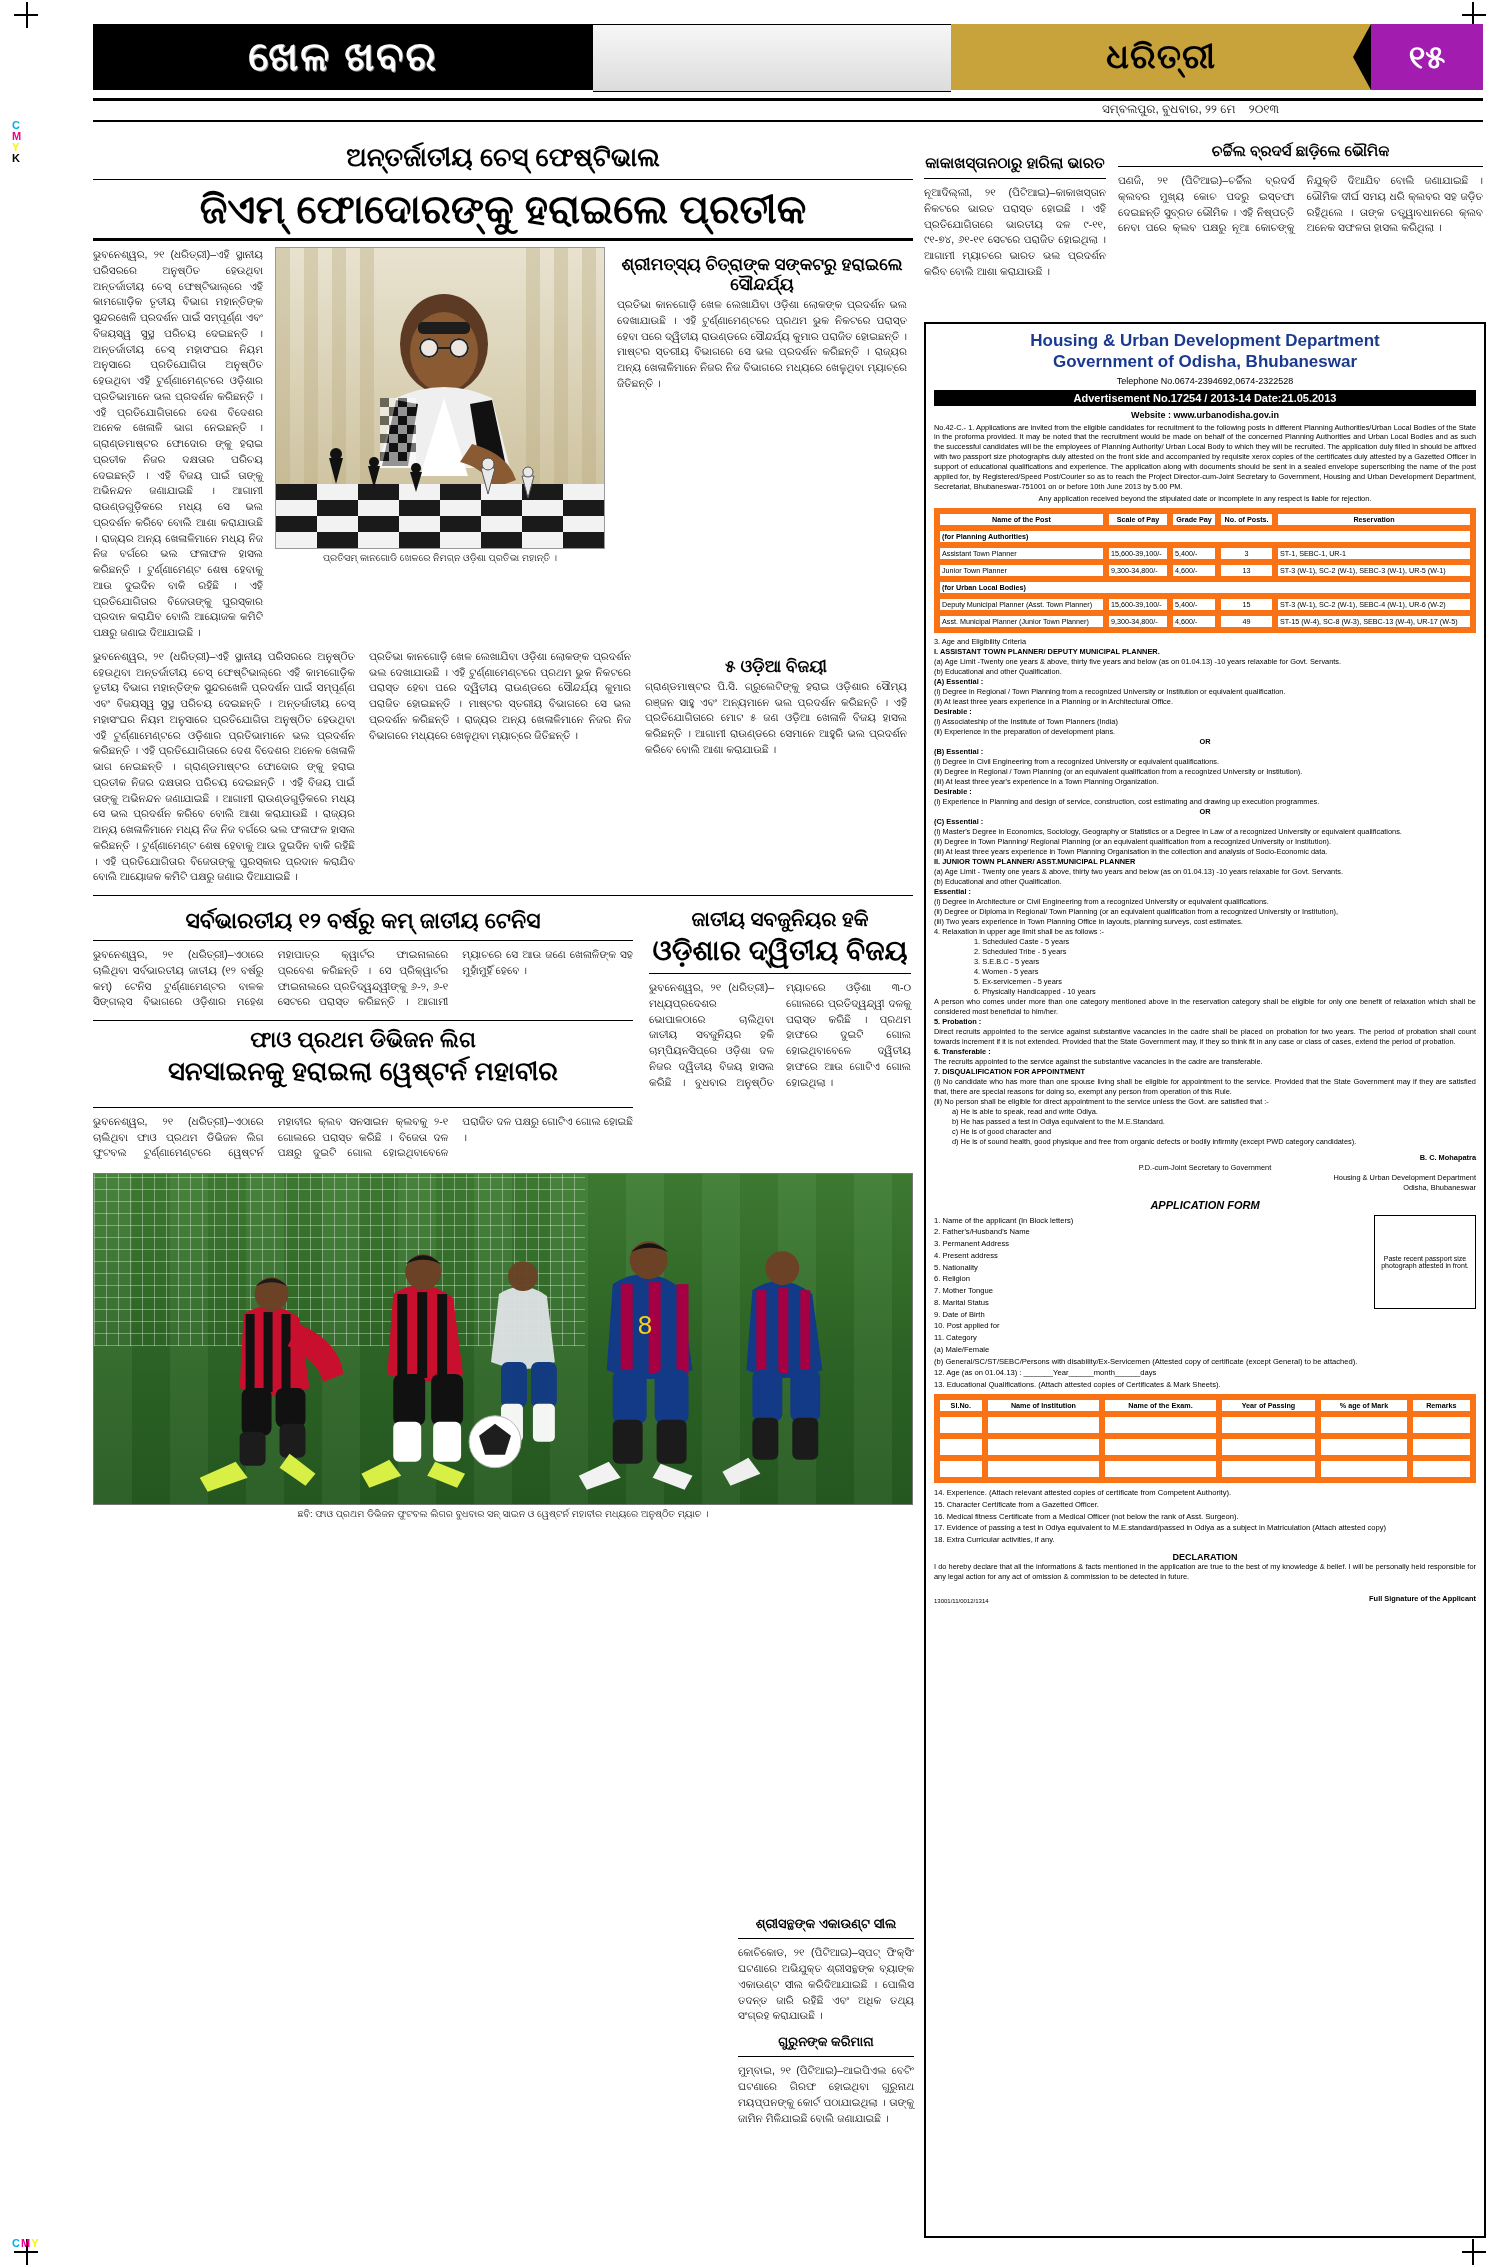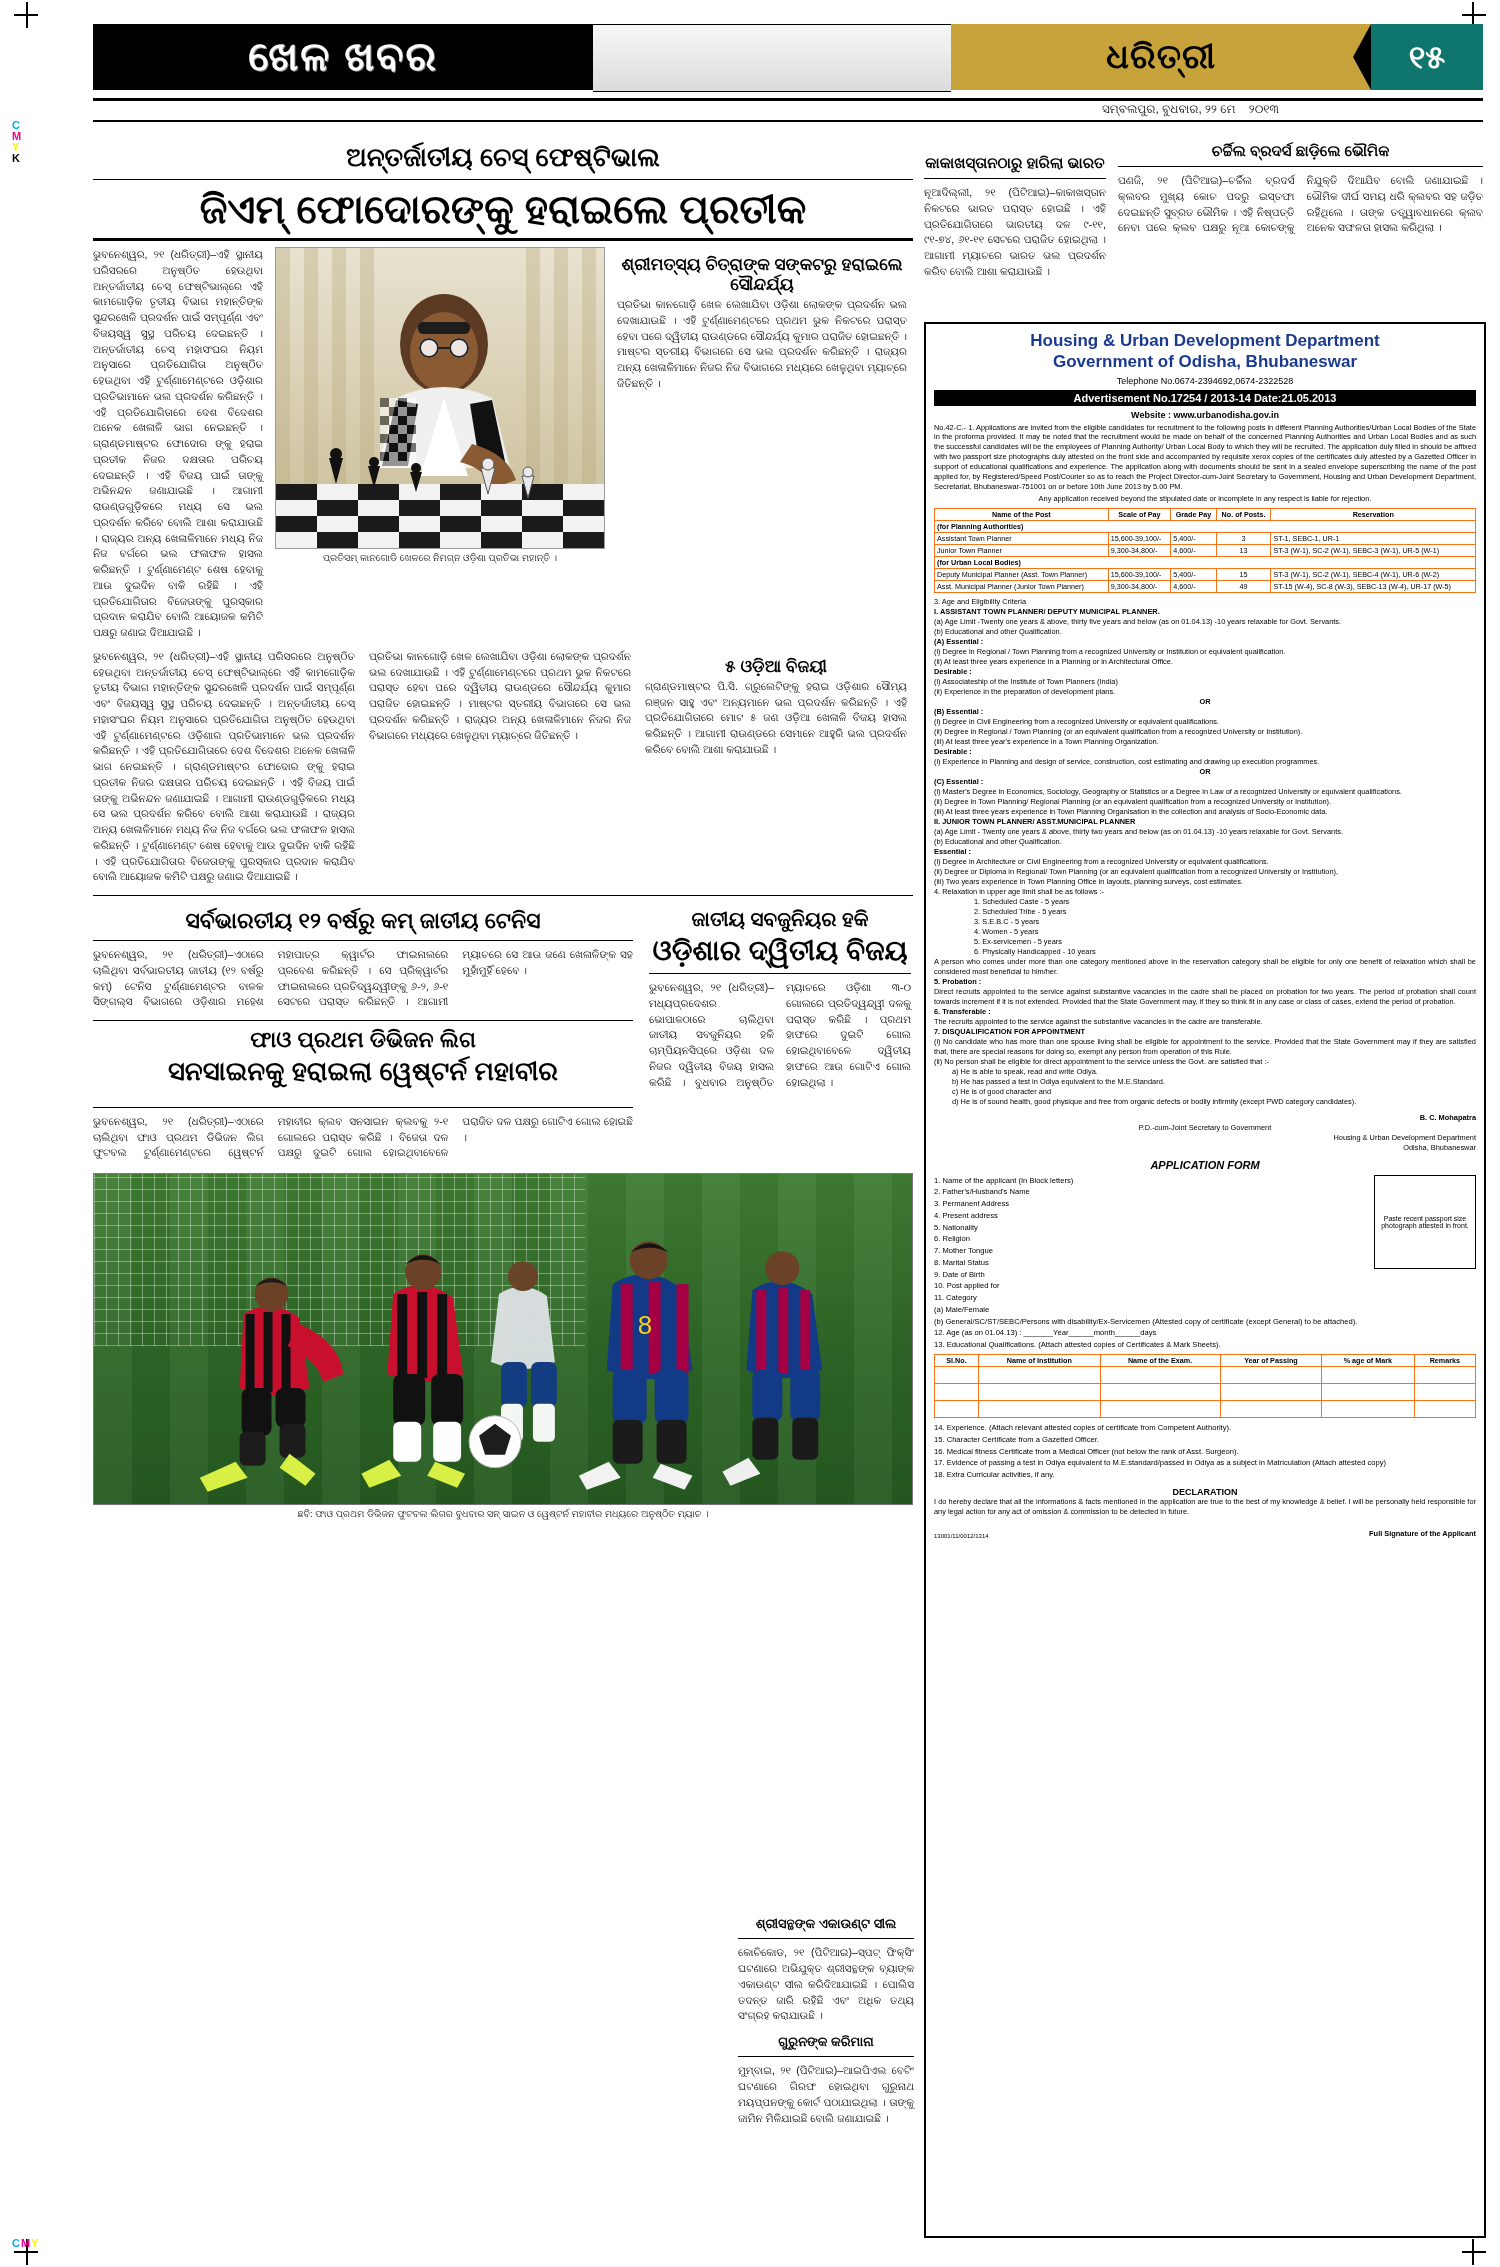--- a/index.html
+++ b/index.html
@@ -21,21 +21,21 @@
   .masthead{position:absolute;left:55px;top:14px;width:1390px;height:72px;}
   .mast-left{position:absolute;left:0;top:0;width:500px;height:66px;background:#000;color:#fff;
     display:flex;align-items:center;justify-content:center;}
   .mast-left .logo{font-size:40px;font-weight:bold;letter-spacing:2px;color:#fff;
      text-shadow:1px 1px 0 #888;}
   .mast-strip{position:absolute;left:500px;top:0;width:358px;height:66px;
      background:linear-gradient(#f7f7f7,#dcdcdc);border-top:1px solid #000;border-bottom:1px solid #000;}
   .mast-brand{position:absolute;left:858px;top:0;width:420px;height:66px;background:#c8a33c;
      display:flex;align-items:center;justify-content:center;}
   .mast-brand .bname{font-size:34px;font-weight:bold;color:#000000;letter-spacing:1px;}
-  .mast-page{position:absolute;left:1278px;top:0;width:112px;height:66px;background:#0f766e;color:#fff;
+  .mast-page{position:absolute;left:1278px;top:0;width:112px;height:66px;background:#a21caf;color:#fff;
      display:flex;align-items:center;justify-content:center;font-size:32px;font-weight:bold;}
   .mast-page:before{content:"";position:absolute;left:-18px;top:0;border-top:33px solid transparent;
      border-bottom:33px solid transparent;border-right:18px solid #000;}
   .mast-rule{position:absolute;left:55px;top:88px;width:1390px;height:3px;background:#000;}
   .mast-date{position:absolute;left:860px;top:92px;width:585px;text-align:center;font-size:12px;color:#222;}
   .mast-rule2{position:absolute;left:55px;top:110px;width:1390px;height:2px;background:#000;}
 
   
   .col-a{position:absolute;left:55px;top:126px;width:820px;}
   .col-b{position:absolute;left:886px;top:126px;width:182px;}
@@ -53,21 +53,21 @@
   .photo{background:#cfcfcf;position:relative;overflow:hidden;border:1px solid #999;}
   .caption{font-size:9.5px;text-align:center;margin-top:3px;color:#222;}
 
   
   .adbox{border:2px solid #000;padding:6px 8px;background:#fff;}
   .ad-title{text-align:center;font-weight:bold;font-size:17px;color:#1b3a8f;line-height:1.25;}
   .ad-sub{text-align:center;font-size:9px;margin-top:3px;}
   .ad-bar{background:#000;color:#fff;text-align:center;font-size:11px;font-weight:bold;padding:2px 0;margin:4px 0;}
   .ad-text{font-size:7.4px;line-height:1.35;text-align:justify;}
   table.adtable{width:100%;border-collapse:collapse;font-size:7.2px;margin:4px 0;}
-  table.adtable th,table.adtable td{border:1px solid #f97316;padding:1px 2px;vertical-align:top;}
+  table.adtable th,table.adtable td{border:6px solid #f97316;padding:1px 2px;vertical-align:top;}
   table.adtable th{font-weight:bold;text-align:center;}
   .app-form-title{text-align:center;font-weight:bold;font-style:italic;font-size:11px;margin:6px 0 4px;}
   .form-line{font-size:7.6px;line-height:1.55;}
   .photobox{border:1px solid #000;width:96px;height:88px;font-size:7px;text-align:center;
      display:flex;align-items:center;justify-content:center;padding:2px;float:right;margin:-72px 6px 0 0;}
   .decl{text-align:center;font-weight:bold;font-size:9px;margin-top:6px;}
   .tinycode{font-size:6px;}
   
   .sports-photo{position:relative;height:330px;border:1px solid #777;overflow:hidden;background:#2f6b2a;}
   .grass{position:absolute;inset:0;background:linear-gradient(#3f7d33,#2e6626 55%,#255a20);}

